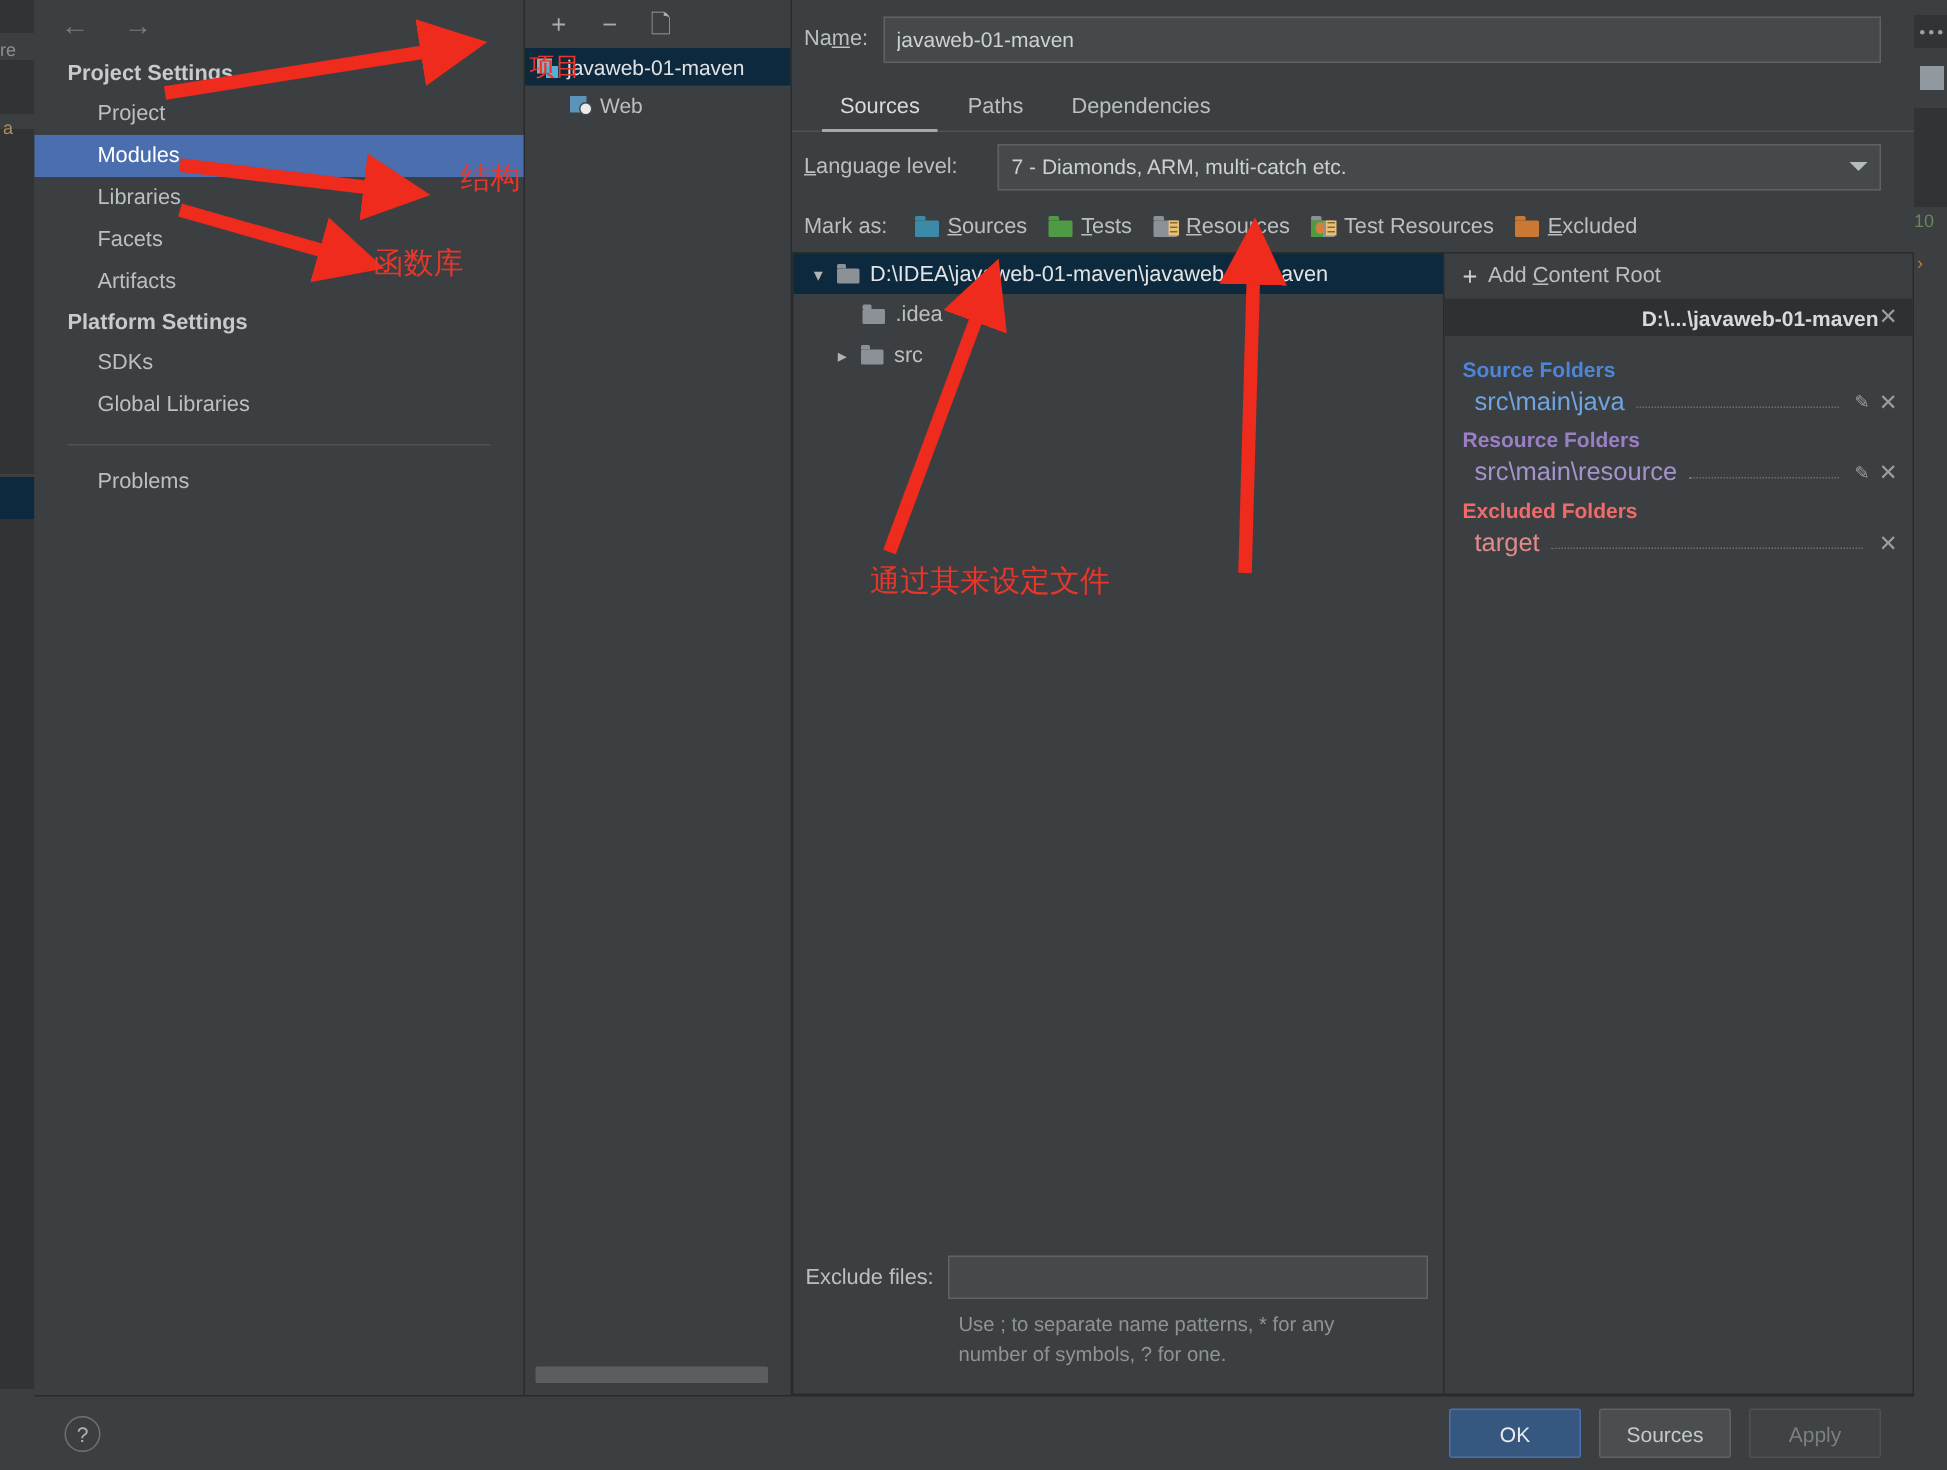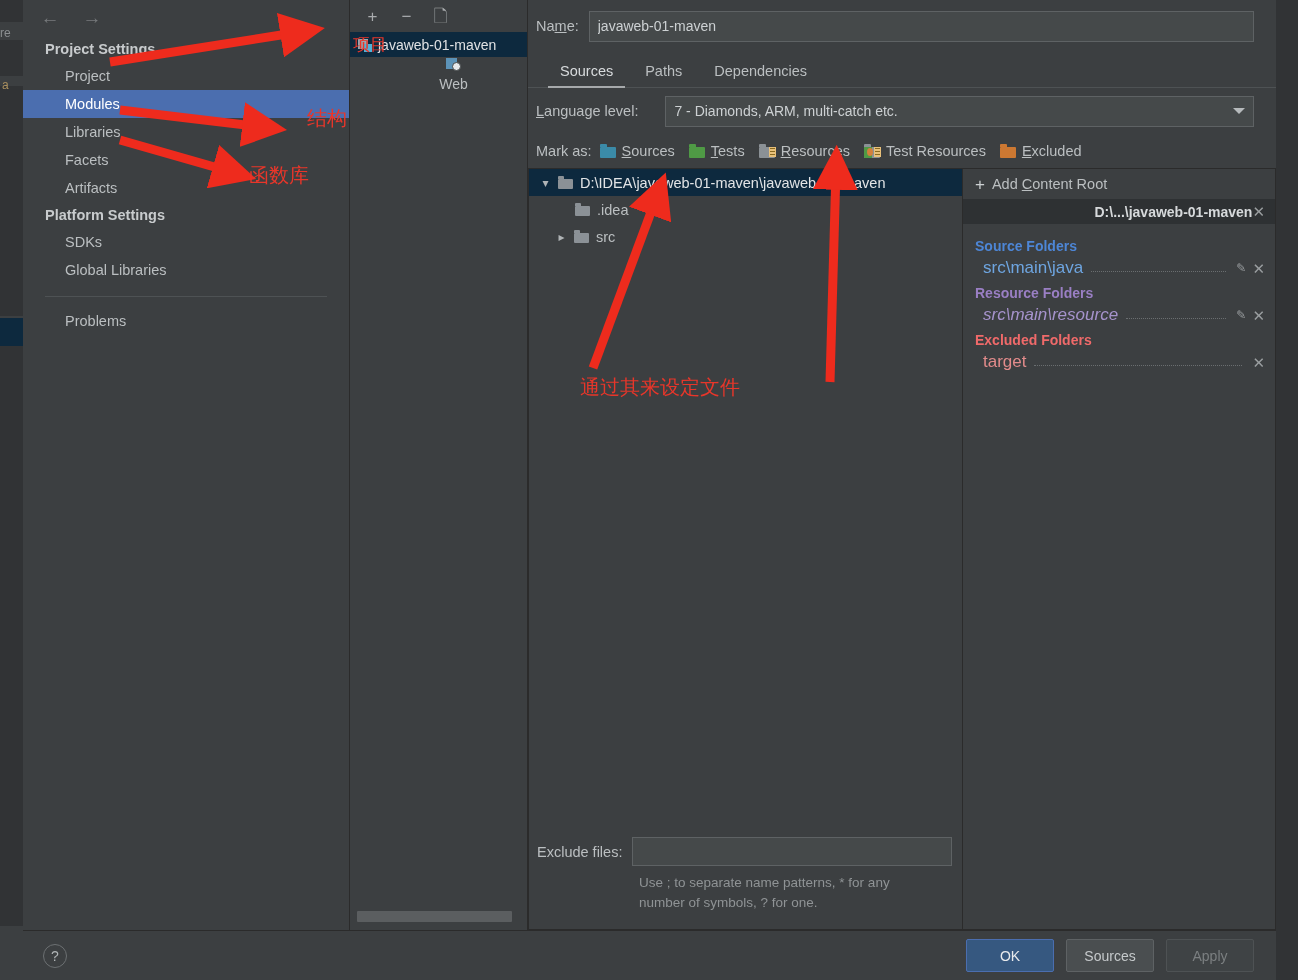--- a/index.html
+++ b/index.html
@@ -42,21 +42,21 @@
 
   
   .mid { width: 178px; background: #3c3f41; display: flex; flex-direction: column;
     border-right: 1px solid #2b2b2b; position: relative; }
   .mid-toolbar { height: 32px; display: flex; align-items: center; gap: 17px; padding-left: 14px; }
   .tb-ico { color: #a9acae; font-size: 17px; line-height: 1; width: 17px; text-align: center; }
   .mid-tree { flex: 1; position: relative; overflow: hidden; }
   .tree-row { display: flex; align-items: center; height: 25px; font-size: 14px; color: #bbbfc1;
     padding-left: 8px; gap: 5px; white-space: nowrap; }
   .tree-row.selected { background: #0d293e; color: #e0e2e4; }
-  .tree-row.child { padding-left: 30px; flex-direction: column; }
+  .tree-row.child { padding-left: 30px; }
   .mid-scroll-track { position: absolute; left: 0; bottom: 8px; width: 178px; height: 11px; }
   .mid-scroll-thumb { position: absolute; left: 7px; top: 0; width: 155px; height: 11px;
     background: #5b5e60; border-radius: 1px; }
 
   
   .ico-module { position: relative; width: 15px; height: 14px; flex: none; }
   .ico-module .b1 { position: absolute; left: 0; top: 1px; width: 10px; height: 10px; background: #9aa7b0; }
   .ico-module .b2 { position: absolute; left: 6px; top: 6px; width: 8px; height: 8px; background: #4fb3d9; }
   .ico-web { position: relative; width: 15px; height: 14px; flex: none; }
   .ico-web .b1 { position: absolute; left: 0; top: 1px; width: 11px; height: 11px; background: #5c93b8; }
@@ -80,21 +80,21 @@
     height: 2px; background: #a6a9ab; }
 
   .lvl-row { display: flex; align-items: center; height: 46px; padding: 0 22px 0 8px; gap: 27px; }
   .combo { flex: 1; height: 31px; background: #45494a; border: 1px solid #5e6264;
     color: #cdd1d3; font-size: 14px; padding: 0 8px; display: flex; align-items: center;
     justify-content: space-between; }
   .combo .caret { width: 0; height: 0; border-left: 6px solid transparent;
     border-right: 6px solid transparent; border-top: 6px solid #b6babc; }
 
   .mark-row { display: flex; align-items: center; height: 34px; padding-left: 8px; gap: 0; }
-  .mark-label { font-size: 14.5px; color: #bbbfc1; margin-right: 8px; }
+  .mark-label { font-size: 14.5px; color: #bbbfc1; margin-right: 18px; }
   .mark-btn { display: flex; align-items: center; gap: 5px; margin-right: 14px; }
   .mark-btn .txt { font-size: 14.5px; color: #bbbfc1; }
   .mark-btn .txt u { text-decoration: underline; }
 
   .fldr { position: relative; width: 17px; height: 14px; flex: none; }
   .fldr .tab-t { position: absolute; left: 0; top: 0; width: 7px; height: 3px; border-radius: 1px 1px 0 0; }
   .fldr .body { position: absolute; left: 0; top: 2.5px; width: 16px; height: 11px; border-radius: 1px; }
   .fldr .lines { position: absolute; right: 0; top: 3px; width: 7px; height: 10px; background: #e8c07a; }
   .fldr .lines i { position: absolute; left: 1px; right: 1px; height: 1px; background: #8a6a20; }
   .fldr .halfgreen { position: absolute; left: 0; top: 2.5px; width: 8px; height: 11px;
@@ -136,21 +136,21 @@
     font-size: 14px; font-weight: bold; color: #d7dadc; }
   .xbtn { color: #9a9ea0; font-size: 15px; line-height: 1; }
   .root-body { padding: 8px 0 0 0; }
   .grp-title { font-size: 14px; font-weight: bold; padding: 6px 0 3px 12px; }
   .grp-title.src { color: #4d86d6; }
   .grp-title.res { color: #9a7fc4; }
   .grp-title.exc { color: #f06a6a; }
   .grp-row { display: flex; align-items: center; padding: 0 10px 0 20px; height: 22px; gap: 6px; }
   .grp-row .path { font-size: 17px; white-space: nowrap; }
   .grp-row.src .path { color: #6ea5e0; }
-  .grp-row.res .path { color: #a693cc; font-style: italic; }
+  .grp-row.res .path { color: #a693cc; }
   .grp-row.exc .path { color: #e28b8b; }
   .dots { flex: 1; border-bottom: 1px dotted #6a6e70; margin: 0 4px 4px 2px; height: 11px; }
   .pencil { color: #9a9ea0; font-size: 12px; }
 
   
   .footer { height: 50px; background: #3c3f41; border-top: 1px solid #2b2b2b;
     display: flex; align-items: center; padding: 0 22px 0 20px; }
   .help-btn { width: 24px; height: 24px; border-radius: 50%; border: 1px solid #6c7072;
     color: #b0b4b6; font-size: 14px; display: flex; align-items: center; justify-content: center; }
   .footer-spacer { flex: 1; }
@@ -176,20 +176,33 @@
     <div class="seg" style="top:0;height:22px;"></div>
     <div class="seg" style="top:40px;height:36px;"></div>
     <div class="seg" style="top:86px;height:230px;"></div>
     <div class="bg-sel" style="top:318px;height:28px;"></div>
     <div class="seg" style="top:346px;height:580px;"></div>
     <div class="seg" style="top:932px;height:48px;background:#3c3f41;"></div>
     <div class="bg-txt" style="left:0;top:26px;">re</div>
     <div class="bg-txt" style="left:2px;top:78px;color:#a98f5e;">a</div>
   </div>
 
+  <div class="bg-strip-right">
+    <div class="bg-r-seg" style="left:0;top:0;width:22px;height:10px;background:#3c3f41;"></div>
+    <div class="bg-r-seg" style="left:0;top:10px;width:22px;height:22px;background:#313335;"></div>
+    <div class="bg-r-dots" style="left:4px;top:20px;"></div>
+    <div class="bg-r-dots" style="left:10px;top:20px;"></div>
+    <div class="bg-r-dots" style="left:16px;top:20px;"></div>
+    <div class="bg-r-seg" style="left:0;top:36px;width:22px;height:34px;background:#3c3f41;"></div>
+    <div class="bg-r-seg" style="left:4px;top:44px;width:16px;height:16px;background:#8f999f;"></div>
+    <div class="bg-r-seg" style="left:0;top:72px;width:22px;height:66px;background:#313335;"></div>
+    <div class="bg-r-txt" style="left:0;top:140px;color:#6a8759;">10</div>
+    <div class="bg-r-txt" style="left:2px;top:168px;color:#cc7832;">›</div>
+    <div class="bg-r-seg" style="left:0;top:196px;width:22px;height:740px;background:#3c3f41;"></div>
+  </div>
 
   <div class="dialog">
     <div class="dialog-body">
 
       <div class="nav">
         <div class="nav-toolbar">
           <div class="nav-arrow">←</div>
           <div class="nav-arrow">→</div>
         </div>
         <div class="nav-list">

